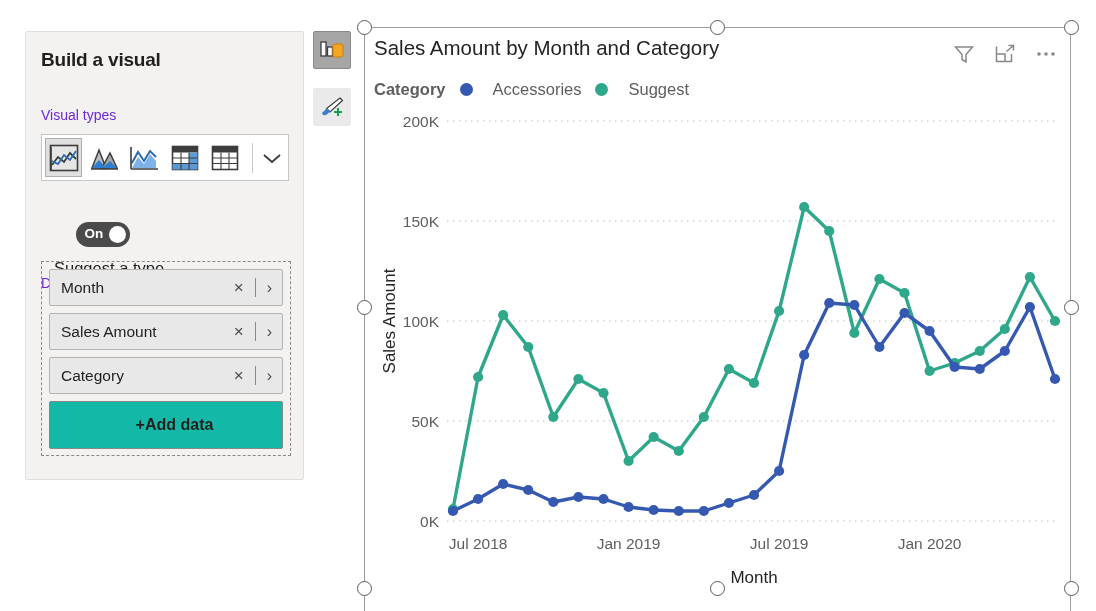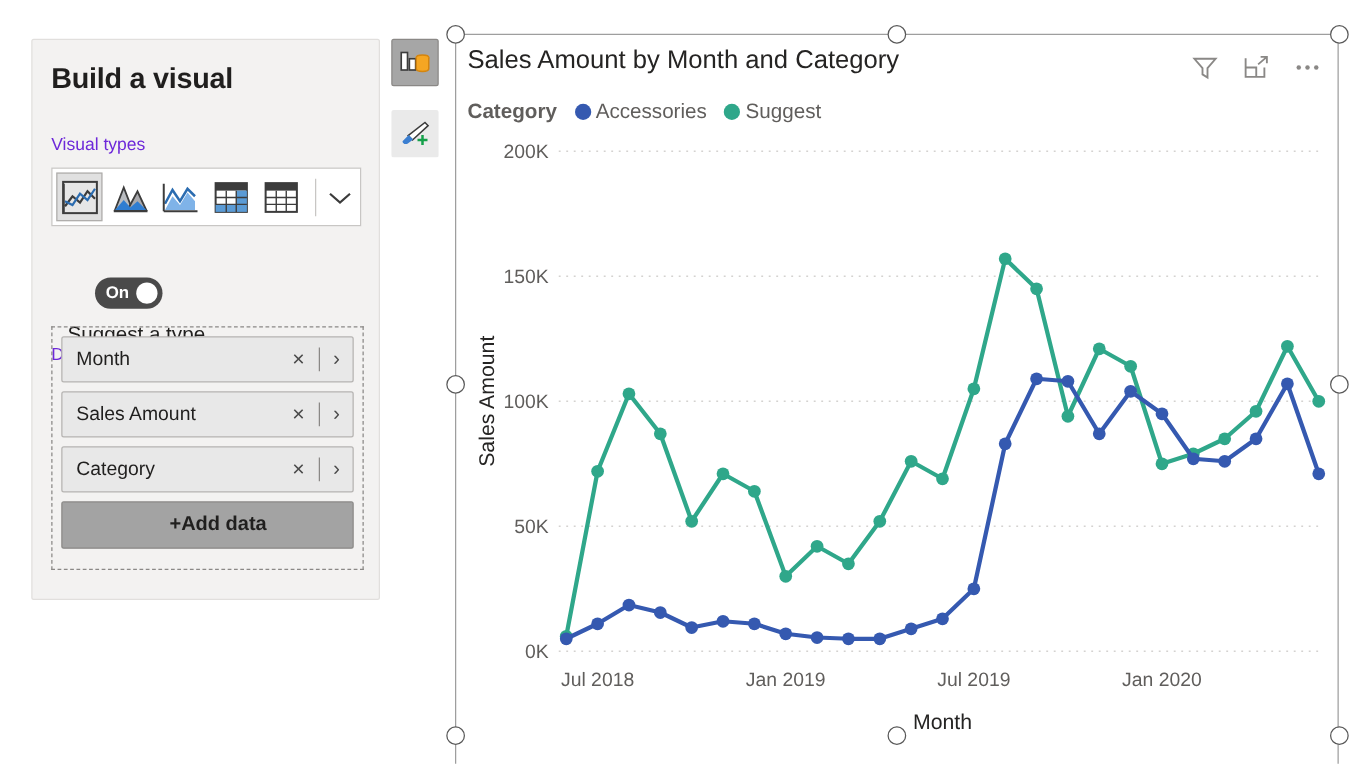--- a/index.html
+++ b/index.html
@@ -15,21 +15,21 @@
   
   .build-pane {
     position: absolute; left: 25px; top: 31px;
     width: 279px; height: 449px;
     background: #f3f2f1;
     border: 1px solid #e1dfdd;
     border-radius: 2px;
   }
   .pane-title {
     position: absolute; left: 15px; top: 17px;
-    font-size: 23px; font-weight: bold; color: #201f1e;
+    font-size: 19px; font-weight: bold; color: #201f1e;
     letter-spacing: -0.2px;
   }
   .section-label {
     position: absolute; left: 15px;
     font-size: 14px; color: #6d28d9;
   }
   #visual-types-label { top: 75px; }
   #data-label { top: 203px; margin-top: 40px; }
 
   
@@ -84,21 +84,21 @@
   }
   .field-name { margin-left: 11px; font-size: 15.5px; color: #201f1e; }
   .pill-actions {
     position: absolute; right: 10px; display: flex; align-items: center;
     color: #4b4b4b;
   }
   .pill-x { font-size: 17px; line-height: 1; }
   .pill-bar { width: 1px; height: 19px; background: #8a8886; margin: 0 11px; }
   .pill-chev { font-size: 16px; line-height: 1; }
   .add-data-btn {
-    height: 38px; background: #a3a3a3; border: 1px solid #8a8886;
+    height: 48px; background: #14b8a6; border: 1px solid #8a8886;
     border-radius: 2px;
     display: flex; align-items: center; justify-content: center;
     font-size: 16px; font-weight: bold; color: #201f1e; padding-left: 17px;
   }
 
   
   .rail-btn {
     position: absolute; width: 38px; height: 38px;
     display: flex; align-items: center; justify-content: center;
     border-radius: 2px;
@@ -122,21 +122,21 @@
     position: absolute; left: 9px; top: 8px;
     font-size: 20.5px; color: #252423; white-space: nowrap;
   }
   .legend-row {
     position: absolute; left: 9px; top: 52px;
     display: flex; align-items: center;
   }
   .legend-title { font-size: 16.5px; font-weight: bold; color: #605e5c; }
   .legend-item { display: flex; align-items: center; margin-left: 14px; }
   .legend-dot { width: 13px; height: 13px; border-radius: 50%; }
-  .legend-text { font-size: 16.5px; color: #605e5c; margin-left: 4px; }
+  .legend-text { font-size: 16.5px; color: #605e5c; margin-left: 20px; }
 
   .visual-icons {
     position: absolute; right: 12px; top: 14px;
     display: flex; align-items: center; gap: 17px;
   }
   .vi-btn { width: 24px; height: 24px; display: flex; align-items: center; justify-content: center; }
 
   
   .plot-wrap { position: absolute; left: 0; top: 0; width: 707px; height: 561px; }
   .axis-tick { font-size: 15.5px; fill: #605e5c; font-family: "Liberation Sans", sans-serif; }

